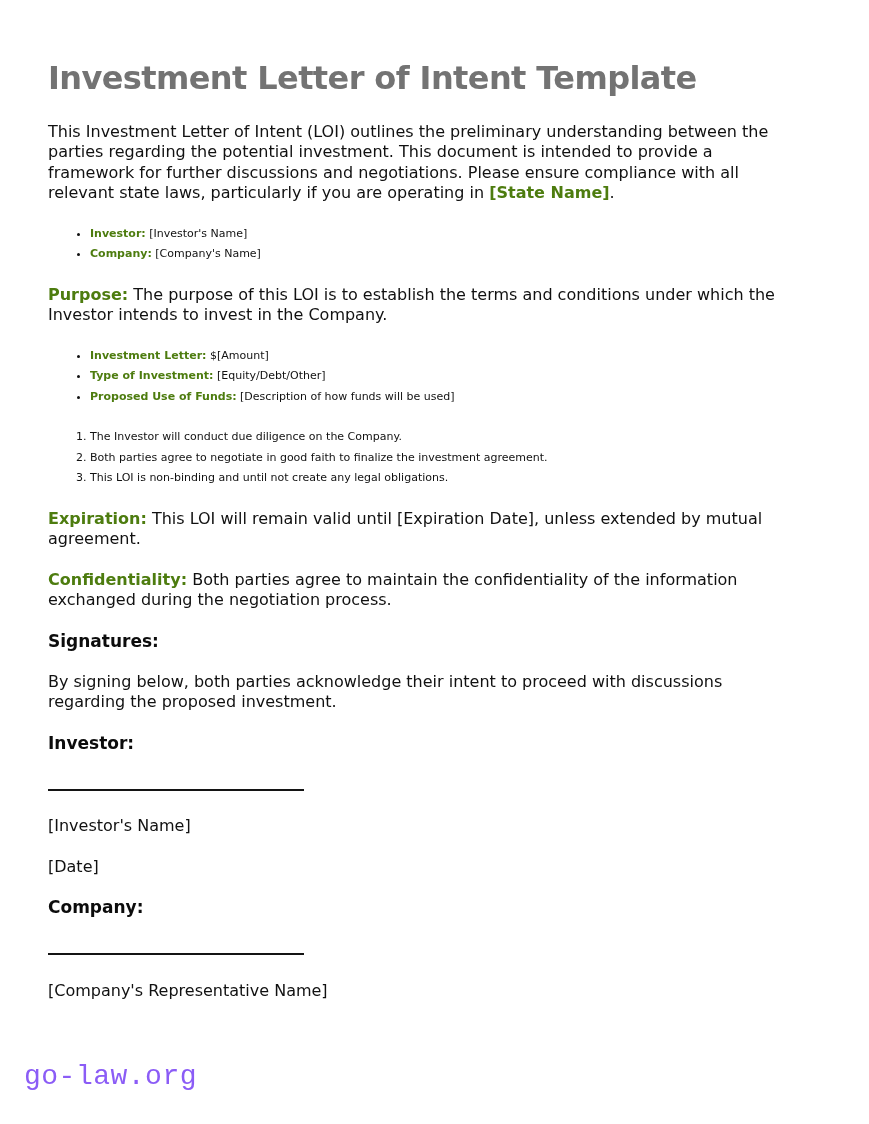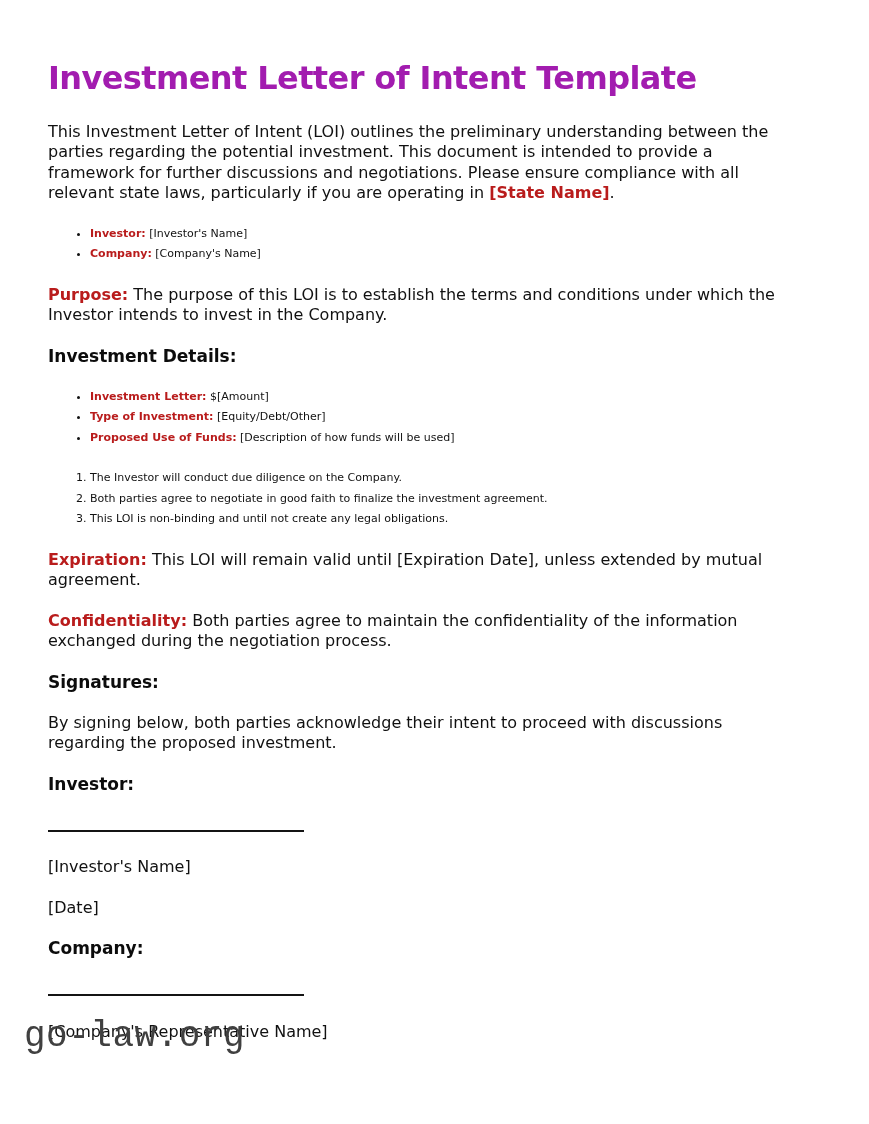--- a/index.html
+++ b/index.html
@@ -19,21 +19,21 @@
     padding: 48px 31px 0 48px;
     background: #ffffff;
   }
   h1.doc-title {
     font-size: 32px;
     font-weight: bold;
     letter-spacing: -0.6px;
     line-height: 1.15;
     margin: 12px 0 25px 0;
     white-space: nowrap;
-    color: #a21caf;
+    color: #737373;
   }
   p.body-text {
     font-size: 16px;
     line-height: 20.5px;
     margin: 0 0 20px 0;
     white-space: pre-line;
     max-width: 790px;
   }
   h2.section-heading {
     font-size: 17px;
@@ -42,36 +42,36 @@
     margin: 0 0 20px 0;
     color: #0c0c0c;
   }
   ul.doc-list, ol.doc-list {
     margin: 0 0 20px 0;
     padding-left: 42px;
     font-size: 11px;
     line-height: 20.5px;
   }
   ul.doc-list li, ol.doc-list li { margin: 0; }
-  b.lead-label, li b { font-weight: bold; color: #b91c1c; }
+  b.lead-label, li b { font-weight: bold; color: #4d7c0f; }
   .signature-line-wrap { margin: 0 0 16px 0; }
   .signature-line {
     display: inline-block;
     width: 256px;
     height: 17px;
     border-bottom: 2px solid #141414;
   }
   .watermark {
     position: absolute;
     left: 24px;
-    top: 1016px;
+    top: 1061px;
     font-family: "Liberation Mono", monospace;
-    font-size: 36px;
+    font-size: 28px;
     font-weight: 400;
-    color: #404040;
+    color: #8b5cf6;
     letter-spacing: 0.5px;
     white-space: nowrap;
   }
 </style>
 </head>
 <body>
 
 <div class="page">
 
   <h1 class="doc-title">Investment Letter of Intent Template</h1>
@@ -83,21 +83,20 @@
 
 
   <ul class="doc-list">
     <li><b>Investor:</b><span> [Investor's Name]</span></li>
     <li><b>Company:</b><span> [Company's Name]</span></li>
   </ul>
 
   <p class="body-text"><b class="lead-label">Purpose:</b><span> The purpose of this LOI is to establish the terms and conditions under which the
 Investor intends to invest in the Company.</span></p>
 
-  <h2 class="section-heading">Investment Details:</h2>
 
   <ul class="doc-list">
     <li><b>Investment Letter:</b><span> $[Amount]</span></li>
     <li><b>Type of Investment:</b><span> [Equity/Debt/Other]</span></li>
     <li><b>Proposed Use of Funds:</b><span> [Description of how funds will be used]</span></li>
   </ul>
 
 
   <ol class="doc-list">
     <li>The Investor will conduct due diligence on the Company.</li>

